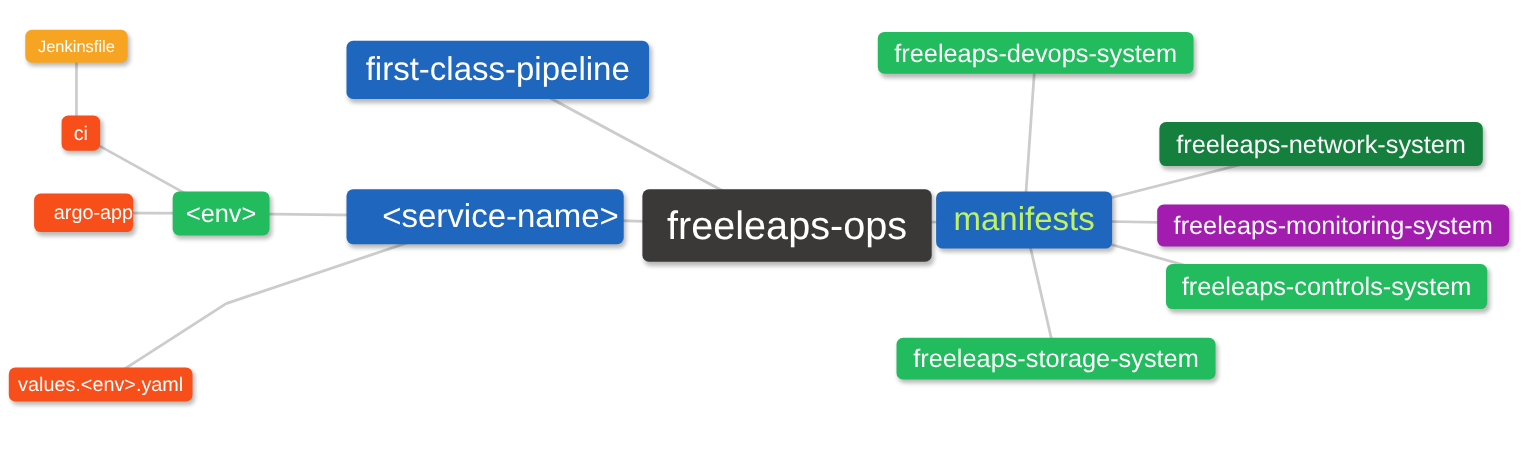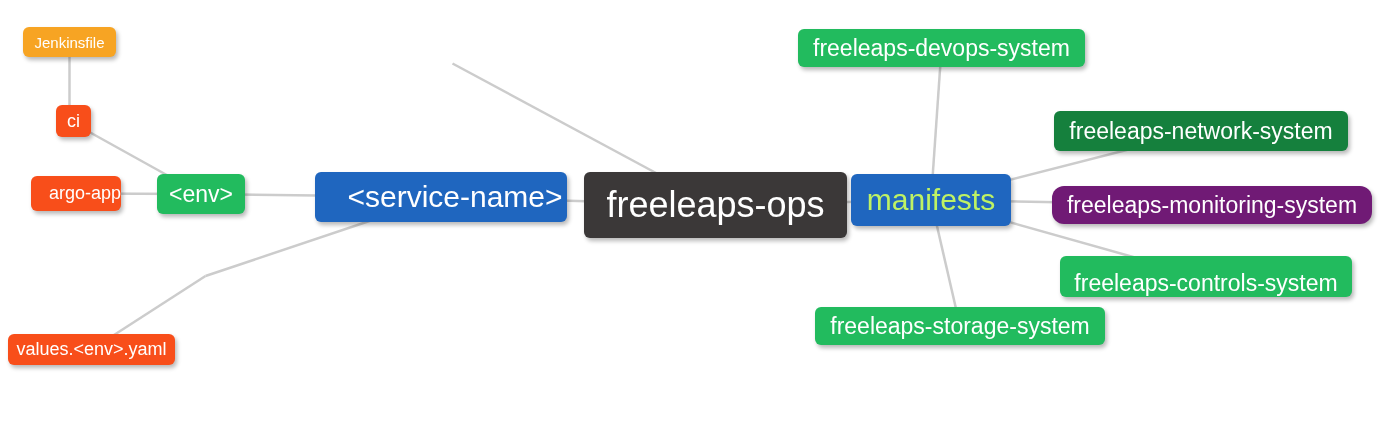--- a/index.html
+++ b/index.html
@@ -69,37 +69,40 @@
     </div>
     <div class="node level-leaf-md" style="left: 31px; top: 176px; width: 90px; height: 35px; background: rgb(248, 78, 26); color: rgb(255, 255, 255); justify-content: flex-end;">
       <span>argo-app</span>
     </div>
     <div class="node level-leaf-lg" style="left: 157px; top: 174px; width: 88px; height: 40px; background: rgb(34, 187, 94); color: rgb(255, 255, 255);">
       <span>&lt;env&gt;</span>
     </div>
     <div class="node level-leaf-md" style="left: 8px; top: 334px; width: 167px; height: 31px; background: rgb(248, 78, 26); color: rgb(255, 255, 255);">
       <span>values.&lt;env&gt;.yaml</span>
     </div>
+    <div class="node level-branch" style="left: 315px; top: 37px; width: 275px; height: 53px; background: rgb(31, 102, 191); color: rgb(255, 255, 255);">
+      <span>first-class-pipeline</span>
+    </div>
     <div class="node level-branch" style="left: 315px; top: 172px; width: 252px; height: 50px; background: rgb(31, 102, 191); color: rgb(255, 255, 255); padding-left: 28px;">
       <span>&lt;service-name&gt;</span>
     </div>
     <div class="node level-root" style="left: 584px; top: 172px; width: 263px; height: 66px; background: rgb(59, 56, 56); color: rgb(255, 255, 255);">
       <span>freeleaps-ops</span>
     </div>
     <div class="node level-branch" style="left: 851px; top: 174px; width: 160px; height: 52px; background: rgb(31, 102, 191); color: #bef264;">
       <span>manifests</span>
     </div>
     <div class="node level-leaf-lg" style="left: 798px; top: 29px; width: 287px; height: 38px; background: rgb(34, 187, 94); color: rgb(255, 255, 255);">
       <span>freeleaps-devops-system</span>
     </div>
     <div class="node level-leaf-lg" style="left: 1054px; top: 111px; width: 294px; height: 40px; background: #15803d; color: rgb(255, 255, 255);">
       <span>freeleaps-network-system</span>
     </div>
-    <div class="node level-leaf-lg" style="left: 1052px; top: 186px; width: 320px; height: 38px; background: #701a75; color: rgb(255, 255, 255); border-radius: 12px;">
+    <div class="node level-leaf-lg" style="left: 1052px; top: 186px; width: 320px; height: 38px; background: #a21caf; color: rgb(255, 255, 255);">
       <span>freeleaps-monitoring-system</span>
     </div>
-    <div class="node level-leaf-lg" style="left: 1060px; top: 256px; width: 292px; height: 41px; background: rgb(34, 187, 94); color: rgb(255, 255, 255); align-items: flex-end;">
+    <div class="node level-leaf-lg" style="left: 1060px; top: 240px; width: 292px; height: 41px; background: rgb(34, 187, 94); color: rgb(255, 255, 255);">
       <span>freeleaps-controls-system</span>
     </div>
     <div class="node level-leaf-lg" style="left: 815px; top: 307px; width: 290px; height: 38px; background: rgb(34, 187, 94); color: rgb(255, 255, 255);">
       <span>freeleaps-storage-system</span>
     </div>
   </div>
 
 </body></html>

